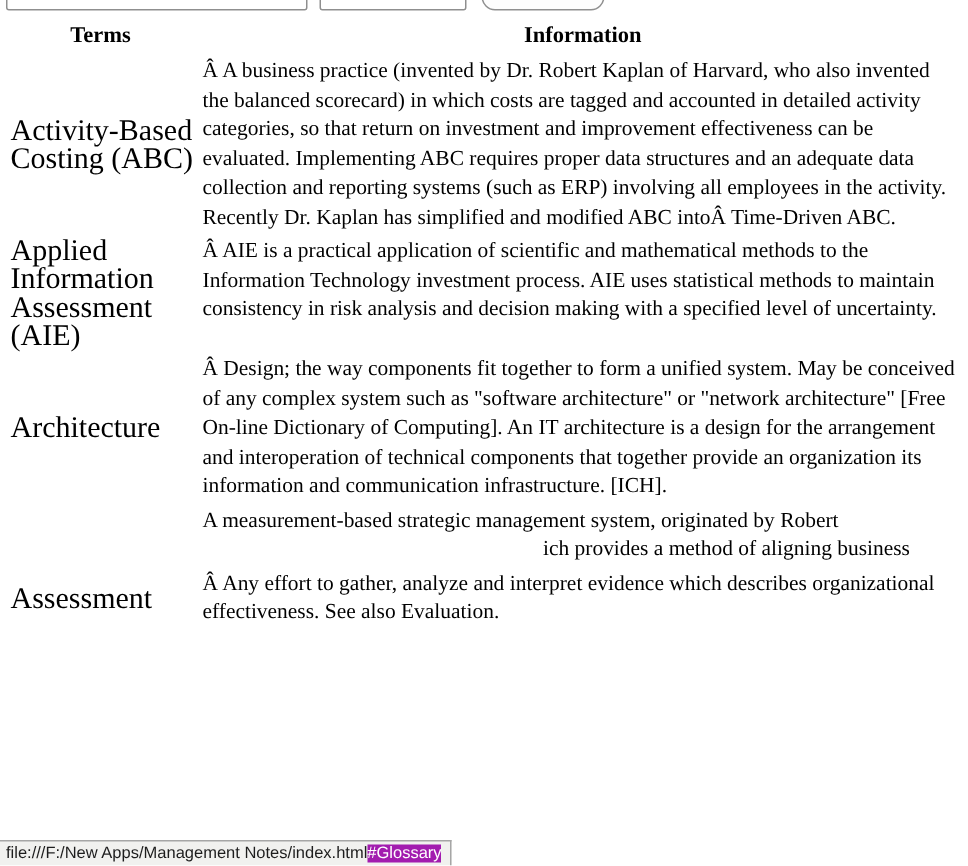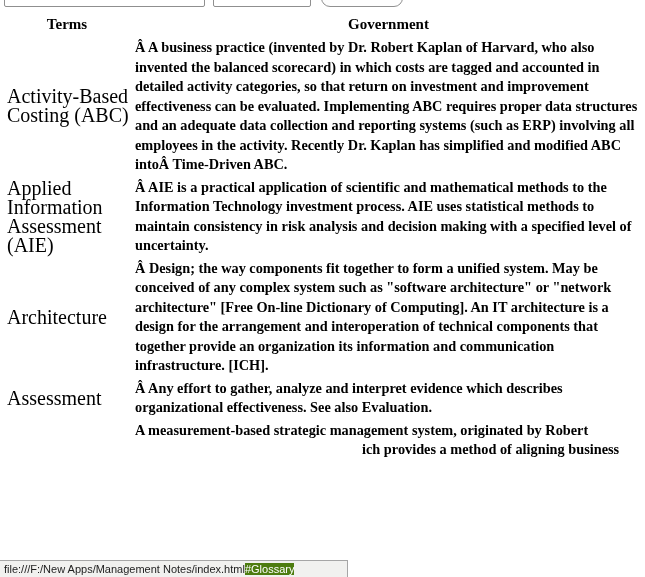--- a/index.html
+++ b/index.html
@@ -16,79 +16,79 @@
                  background:#fdfdfd; border:1px solid #8f8f8f; border-radius:9px; }
 
   .glossary-table { position:absolute; top:10px; left:0; width:643px;
                     border-collapse:collapse; table-layout:fixed; }
   .glossary-table th { font-weight:bold; text-align:center; font-size:15px;
                        padding:6px 0 5px 0; }
   .col-term { width:134px; }
   .term-cell { vertical-align:middle; padding-left:7px; padding-bottom:3px;
                font-size:20px; line-height:19px; }
   .def-cell  { vertical-align:top; padding:0 3px 3px 1px;
-               font-size:14.3px; line-height:19.5px;font-weight:bold; }
+               font-size:14.3px; line-height:19.5px; }
   .continuation { white-space:nowrap; text-indent:227px; overflow:hidden; }
 
-  .status-bar { position:absolute; left:0; bottom:0; height:17px; width:348px;
+  .status-bar { position:absolute; left:0; bottom:0; height:17px; width:301px;
                 background:#f1f1ef; border-top:1px solid #a6a6a6;
                 border-right:1px solid #a6a6a6;
                 font-family:"Liberation Sans", sans-serif; font-size:11px; color:#1d1d1d;
                 display:flex; align-items:center; padding:0 4px; z-index:10;
                 white-space:nowrap; overflow:hidden; }
-  .url-fragment { background:#4d7c0f; color:#ffffff; }
+  .url-fragment { background:#a21caf; color:#ffffff; }
 </style>
 </head>
 <body>
 
 <div class="topbar">
   <div class="top-input top-input-1"></div>
   <div class="top-input top-input-2"></div>
   <div class="top-button"></div>
 </div>
 
 <table class="glossary-table">
   <colgroup>
       <col class="col-term">
       <col>
     </colgroup>
   <tbody>
       <tr>
     <th>Terms</th>
-    <th>Government</th>
+    <th>Information</th>
   </tr>
 
   <tr>
     <td class="term-cell">Activity-Based Costing (ABC)</td>
     <td class="def-cell">Â A business practice (invented by Dr. Robert Kaplan of Harvard, who also invented the balanced scorecard) in which costs are tagged and accounted in detailed activity categories, so that return on investment and improvement effectiveness can be evaluated. Implementing ABC requires proper data structures and an adequate data collection and reporting systems (such as ERP) involving all employees in the activity. Recently Dr. Kaplan has simplified and modified ABC intoÂ Time-Driven ABC.</td>
   </tr>
 
 
 
   <tr>
     <td class="term-cell">Applied Information Assessment (AIE)</td>
     <td class="def-cell">Â AIE is a practical application of scientific and mathematical methods to the Information Technology investment process. AIE uses statistical methods to maintain consistency in risk analysis and decision making with a specified level of uncertainty.</td>
   </tr>
 
   <tr>
     <td class="term-cell">Architecture</td>
     <td class="def-cell">Â Design; the way components fit together to form a unified system. May be conceived of any complex system such as "software architecture" or "network architecture" [Free On-line Dictionary of Computing]. An IT architecture is a design for the arrangement and interoperation of technical components that together provide an organization its information and communication infrastructure. [ICH].</td>
   </tr>
 
   <tr>
-    <td class="term-cell">Assessment</td>
-    <td class="def-cell">Â Any effort to gather, analyze and interpret evidence which describes organizational effectiveness. See also Evaluation.</td>
-  </tr>
-
-  <tr>
     <td class="term-cell"></td>
     <td class="def-cell">
       <div>A measurement-based strategic management system, originated by Robert</div>
       <div class="continuation">ich provides a method of aligning business</div>
     </td>
+  </tr>
+
+  <tr>
+    <td class="term-cell">Assessment</td>
+    <td class="def-cell">Â Any effort to gather, analyze and interpret evidence which describes organizational effectiveness. See also Evaluation.</td>
   </tr>
 </tbody>
   </table>
 
 <div class="status-bar">
   <span>file:///F:/New Apps/Management Notes/index.html</span>
     <span class="url-fragment">#Glossary</span>
 </div>
 
 </body></html>

